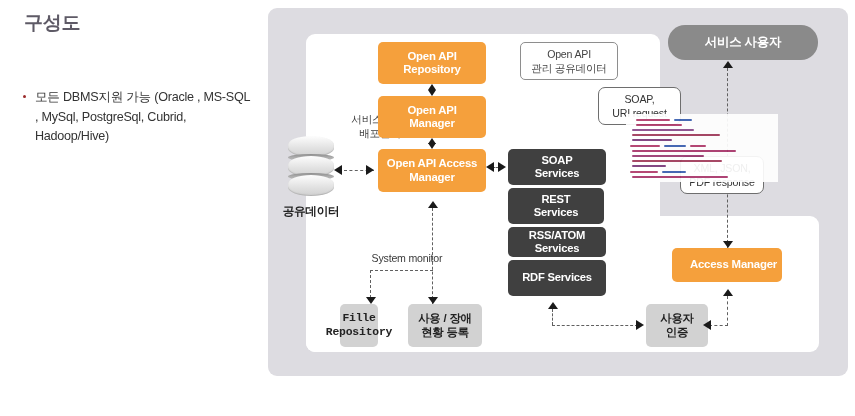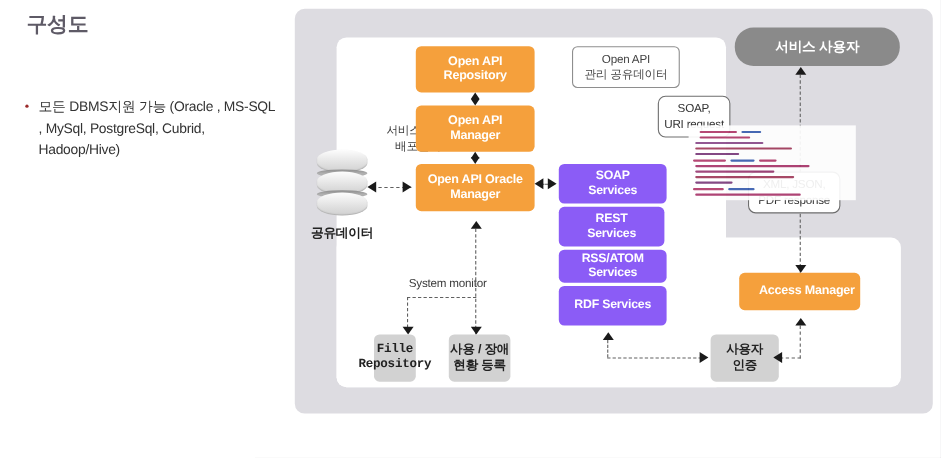--- a/index.html
+++ b/index.html
@@ -92,21 +92,21 @@
   .node .lbl { display: block; }
   .node .lbl span { display: block; }
 
   .orange {
     background: #f5a03c;
     color: #ffffff;
     font-size: 11.4px;
     font-weight: bold;
   }
   .red {
-    background: #8b5cf6;
+    background: #404040;
     color: #ffffff;
     font-size: 11.2px;
     font-weight: bold;
   }
   .grayfill {
     background: #d2d2d2;
     color: #222222;
     font-size: 11.4px;
     font-weight: bold;
   }
@@ -138,25 +138,25 @@
   
   #node-workbench   { left: 110px; top: 34px;  width: 108px; height: 42px; }
   #node-mgr-client  { left: 252px; top: 34px;  width: 98px;  height: 38px; }
   #node-manager     { left: 110px; top: 88px;  width: 108px; height: 42px; }
   #node-svc-manager { left: 110px; top: 141px; width: 108px; height: 43px; }
   #node-soap        { left: 240px; top: 141px; width: 98px;  height: 36px; }
   #node-rest        { left: 240px; top: 180px; width: 96px;  height: 36px; }
   #node-rssatom     { left: 240px; top: 219px; width: 98px;  height: 30px; }
   #node-rdf         { left: 240px; top: 252px; width: 98px;  height: 36px; text-align: right; }
   #node-file-repo   { left: 72px;  top: 296px; width: 38px;  height: 43px; font-family: Liberation Mono, monospace; }
-  #node-usage       { left: 140px; top: 296px; width: 56px;  height: 43px; text-align: center; }
+  #node-usage       { left: 140px; top: 296px; width: 74px;  height: 43px; text-align: center; }
   #node-user        { left: 400px; top: 17px;  width: 150px; height: 35px; }
   #node-access-mgr  { left: 404px; top: 240px; width: 110px; height: 34px; padding-left: 13px; }
   #node-auth        { left: 378px; top: 296px; width: 62px;  height: 43px; }
-  #callout-soap     { left: 330px; top: 79px;  width: 66px;  height: 38px; }
+  #callout-soap     { left: 330px; top: 79px;  width: 83px;  height: 38px; }
   #callout-resp     { left: 412px; top: 148px; width: 84px;  height: 38px; }
 
   
   #code-snippet {
     position: absolute;
     left: 358px; top: 106px;
     width: 152px; height: 68px;
     background: #ffffff;
     overflow: hidden;
     filter: blur(0.35px);
@@ -314,21 +314,21 @@
 
   <div class="node orange" id="node-manager">
     <span class="lbl">
       <span>Open API</span>
       <span>Manager</span>
     </span>
   </div>
 
   <div class="node orange" id="node-svc-manager">
     <span class="lbl">
-      <span>Open API Oracle</span>
+      <span>Open API Access</span>
       <span>Manager</span>
     </span>
   </div>
 
   <div class="dash-v" style="left:164px; top:80px; height:6px;"></div>
   <div class="arrow arrow-up sm" style="left:160px; top:76px;"></div>
   <div class="arrow arrow-down sm" style="left:160px; top:82px;"></div>
 
   <div class="dash-v" style="left:164px; top:134px; height:5px;"></div>
   <div class="arrow arrow-up sm" style="left:160px; top:130px;"></div>

